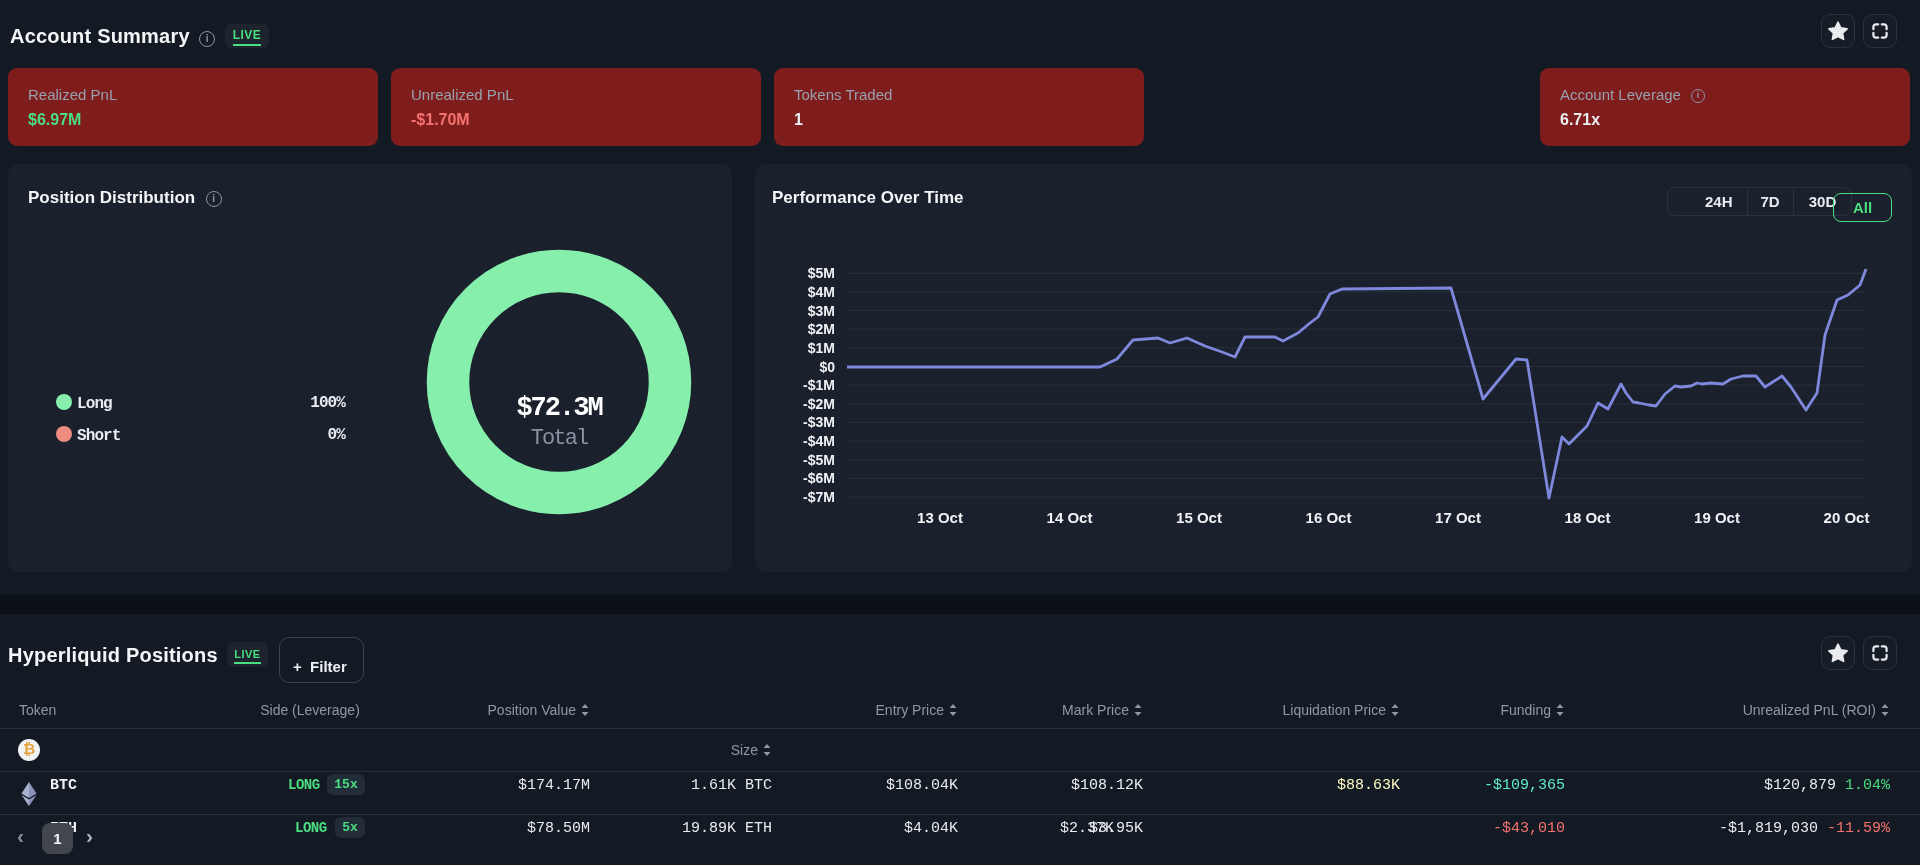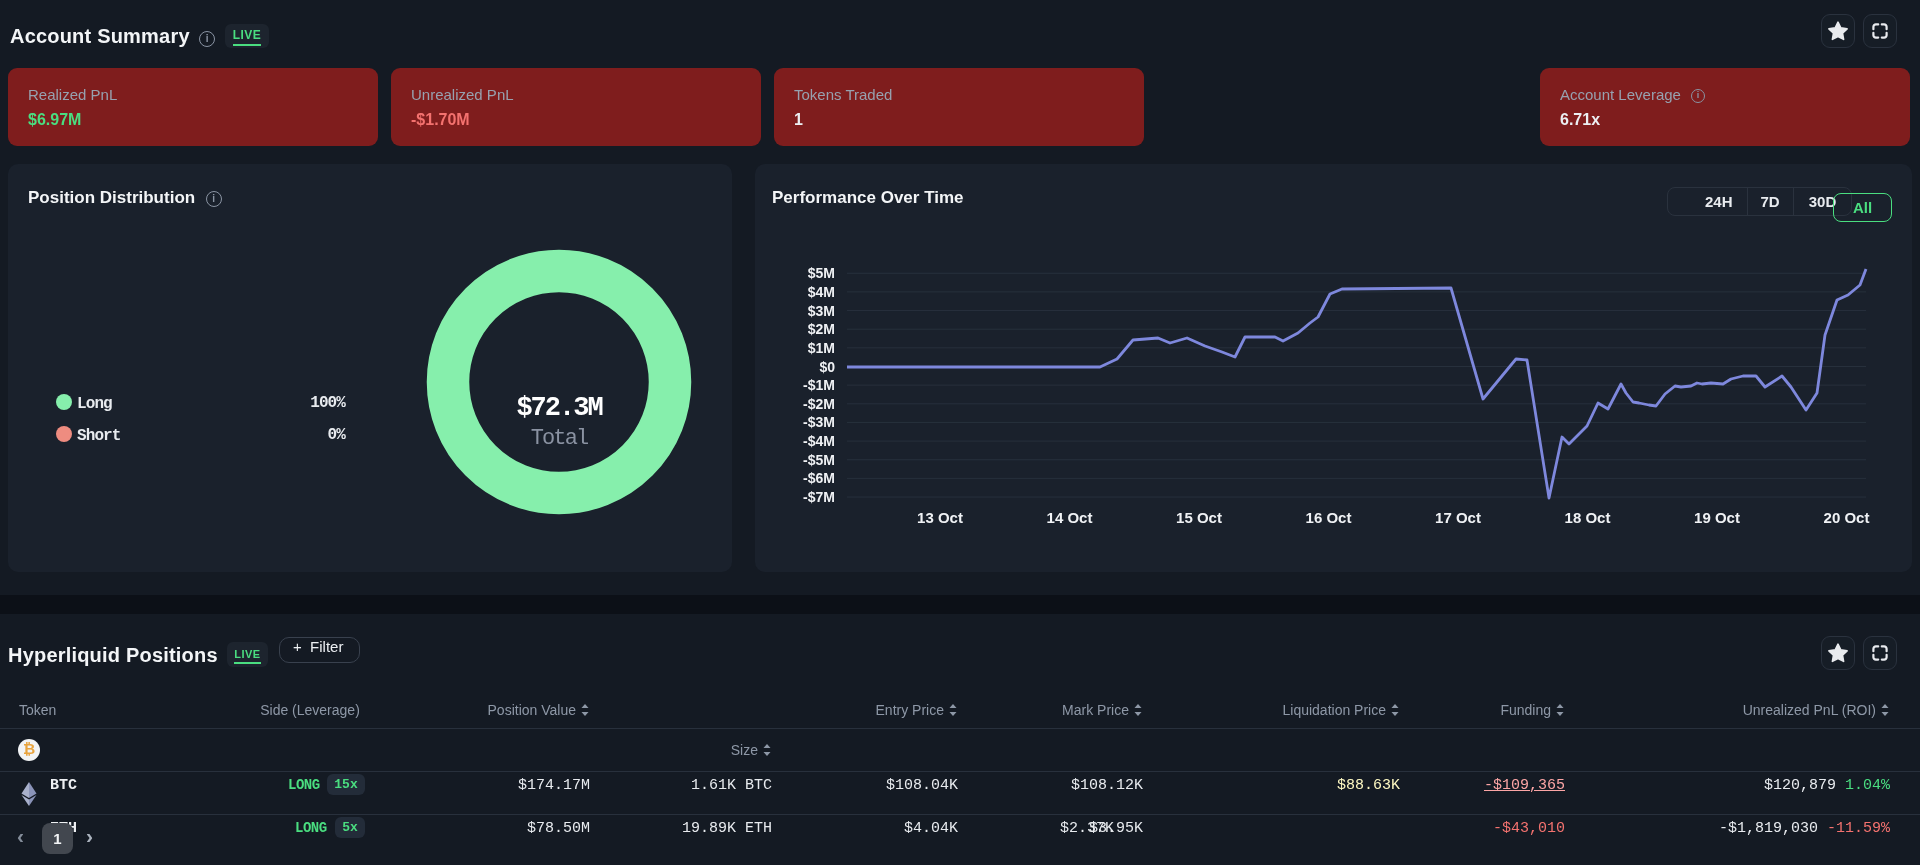--- a/index.html
+++ b/index.html
@@ -122,21 +122,21 @@
         <polyline points="92,203 345,203 362,195 378,176 403,174 415,179 432,174 450,182 467,188 480,193 490,173 520,173 528,177 543,169 555,159 563,153 575,130 587,125 696,124 728,235 761,195 772,196 794,334 807,273 814,280 832,262 843,239 853,245 866,220 871,229 878,238 884,239 894,241 901,242 910,230 920,222 926,223 936,222 942,219 947,220 956,219 968,220 976,215 988,212 1001,212 1010,223 1027,212 1036,223 1051,246 1062,229 1070,171 1082,136 1093,131 1105,121 1111,105" fill="none" stroke="#7e88dd" stroke-width="2.8" stroke-linejoin="round"></polyline>
       </svg>
   </div>
 </div>
 
 <div class="section-bot">
   <div style="position:absolute;left:8px;top:28px;">
     <span class="title">Hyperliquid Positions</span>
     <span class="live" style="margin-left:5px;padding:4px 7px 6px;"><span style="font-size:11px;">LIVE</span></span>
   </div>
-  <div style="position:absolute;left:279px;top:23px;border:1px solid #39414e;border-radius:10px;padding:0 16px 7px 13px;color:#eceff2;font-size:15px;font-weight:400;">+&nbsp; Filter</div>
+  <div style="position:absolute;left:279px;top:23px;border:1px solid #39414e;border-radius:10px;padding:20px 16px 7px 13px;color:#eceff2;font-size:15px;font-weight:700;">+&nbsp; Filter</div>
   <div class="iconbtn" style="left:1821px;top:22px;">
     <svg width="32" height="32" viewBox="0 0 32 32">
         <path d="M16 7.2l2.8 5.7 6.3.9-4.6 4.4 1.1 6.2-5.6-2.9-5.6 2.9 1.1-6.2-4.6-4.4 6.3-.9z" fill="#e9ebee" stroke="#e9ebee" stroke-width="1.6" stroke-linejoin="round"></path>
       </svg>
   </div>
   <div class="iconbtn" style="left:1863px;top:22px;">
     <svg width="32" height="32" viewBox="0 0 32 32" fill="none" stroke="#e8eaee" stroke-width="2.2" stroke-linecap="round">
         <path d="M14.2 9.4h-2.4a2.4 2.4 0 0 0 -2.4 2.4v2.4M17.8 9.4h2.4a2.4 2.4 0 0 1 2.4 2.4v2.4M14.2 22.6h-2.4a2.4 2.4 0 0 1 -2.4 -2.4v-2.4M17.8 22.6h2.4a2.4 2.4 0 0 0 2.4 -2.4v-2.4"></path>
       </svg>
   </div>
@@ -179,21 +179,21 @@
       <span style="position:absolute;left:0;top:1px;width:22px;text-align:center;font-size:15px;font-weight:700;color:#e8a33d;">₿</span>
     </div>
     <div class="mono" style="position:absolute;left:50px;top:13px;font-size:15px;font-weight:700;color:#eef0f3;">BTC</div>
     <div class="mono" style="position:absolute;left:288px;top:13px;font-size:14px;letter-spacing:-0.5px;font-weight:700;color:#4ade80;">LONG</div>
     <div class="mono" style="position:absolute;left:327px;top:10px;width:38px;height:21px;line-height:21px;text-align:center;background:#232c39;border-radius:6px;font-size:13px;font-weight:700;color:#4ade80;">15x</div>
     <div class="mono" style="position:absolute;left:250px;width:340px;top:13px;text-align:right;font-size:15px;color:#e8ebef;white-space:nowrap;">$174.17M</div>
     <div class="mono" style="position:absolute;left:432px;width:340px;top:13px;text-align:right;font-size:15px;color:#e8ebef;white-space:nowrap;">1.61K BTC</div>
     <div class="mono" style="position:absolute;left:618px;width:340px;top:13px;text-align:right;font-size:15px;color:#e8ebef;white-space:nowrap;">$108.04K</div>
     <div class="mono" style="position:absolute;left:803px;width:340px;top:13px;text-align:right;font-size:15px;color:#e8ebef;white-space:nowrap;">$108.12K</div>
     <div class="mono" style="position:absolute;left:1060px;width:340px;top:13px;text-align:right;font-size:15px;color:#fef9c3;white-space:nowrap;">$88.63K</div>
-    <div class="mono" style="position:absolute;left:1225px;width:340px;top:13px;text-align:right;font-size:15px;color:#e8ebef;white-space:nowrap;"><span style="color:#fca5a5;text-decoration:underline;">-$109,365</span></div>
+    <div class="mono" style="position:absolute;left:1225px;width:340px;top:13px;text-align:right;font-size:15px;color:#e8ebef;white-space:nowrap;"><span style="color:#5eead4;">-$109,365</span></div>
     <div class="mono" style="position:absolute;left:1550px;width:340px;top:13px;text-align:right;font-size:15px;color:#e8ebef;white-space:nowrap;">$120,879 <span style="color:#4ade80;">1.04%</span></div>
   </div>
   <div style="position:absolute;left:0px;top:157px;width:1920px;height:1px;background:#28303c;"></div>
   <div id="row2" style="position:absolute;left:0;top:158px;width:1920px;height:42px;">
     <div style="position:absolute;left:20px;top:9px;">
       <svg width="18" height="26" viewBox="0 0 18 26">
           <path d="M9 1v16l7.5-4.5z" fill="#8a93b8"></path>
           <path d="M9 1v16L1.5 12.5z" fill="#a9b1cc"></path>
           <path d="M9 18.6v6.4l7.5-10.9z" fill="#8a93b8"></path>
           <path d="M9 18.6v6.4L1.5 14.1z" fill="#a9b1cc"></path>

